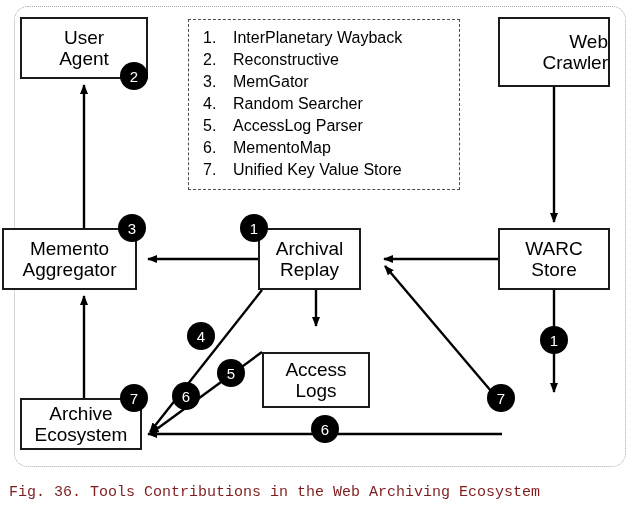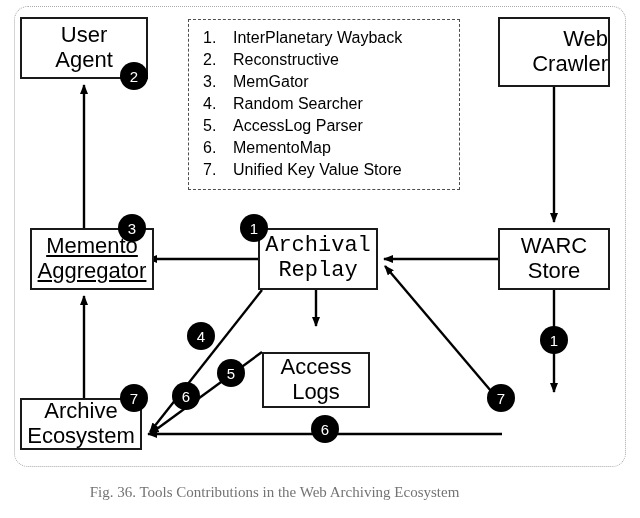--- a/index.html
+++ b/index.html
@@ -28,32 +28,32 @@
   .node {
     position: absolute;
     box-sizing: border-box;
     border: 2px solid #1a1a1a;
     background: #ffffff;
     display: flex;
     flex-direction: column;
     align-items: center;
     justify-content: center;
     font-family: "Liberation Sans", sans-serif;
-    font-size: 22px;
+    font-size: 19px;
     color: #000000;
     line-height: 1.12;
     text-align: center;
     z-index: 5;
   }
   .node span { display: block; white-space: nowrap; }
 
   #node-user-agent      { left: 20px;  top: 17px;  width: 128px; height: 62px; }
   #node-web-crawler     { left: 498px; top: 17px;  width: 112px; height: 70px; align-items: flex-end; }
-  #node-memento-agg     { left: 30px;  top: 228px; width: 124px; height: 62px; text-decoration: underline; }
-  #node-archival-replay { left: 258px; top: 228px; width: 120px; height: 62px; font-family: Liberation Mono, monospace; }
+  #node-memento-agg     { left: 2px;  top: 228px; width: 135px; height: 62px; }
+  #node-archival-replay { left: 258px; top: 228px; width: 103px; height: 62px; }
   #node-warc-store      { left: 498px; top: 228px; width: 112px; height: 62px; }
   #node-access-logs     { left: 262px; top: 332px; width: 108px; height: 56px; margin-top: 20px; }
   #node-archive-profiles{ left: 20px;  top: 398px; width: 122px; height: 52px; }
   #node-capture-index   { left: 502px; top: 398px; width: 110px; height: 60px; }
 
   #legend-box {
     position: absolute;
     left: 188px;
     top: 19px;
     width: 272px;
@@ -101,23 +101,23 @@
   #badge-ci      { left: 487px; top: 384px; }
 
   #edges { position: absolute; left: 0; top: 0; width: 640px; height: 518px; z-index: 2; }
 
   #caption {
     position: absolute;
     left: 0;
     top: 484px;
     width: 549px;
     text-align: center;
-    font-family: Liberation Serif, serif;
+    font-family: Liberation Mono, monospace;
     font-size: 15px;
-    color: #737373;
+    color: #7f1d1d;
   }
 </style>
 </head>
 <body>
 
 <div id="page">
 
   <div id="figure-frame"></div>
 
   <svg id="edges" viewBox="0 0 640 518" xmlns="http://www.w3.org/2000/svg">

